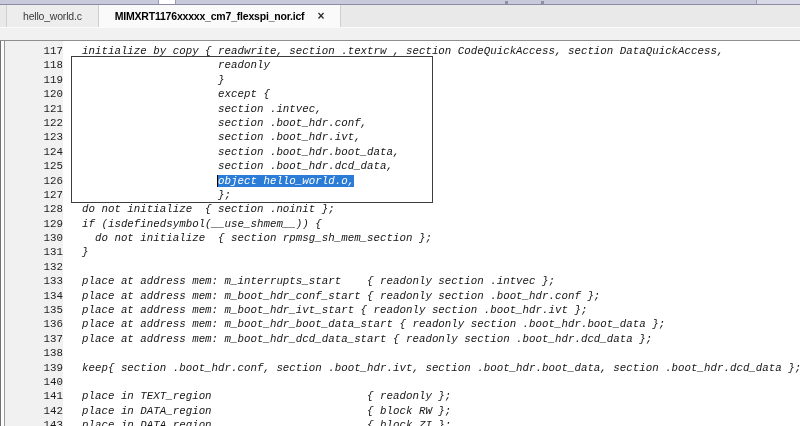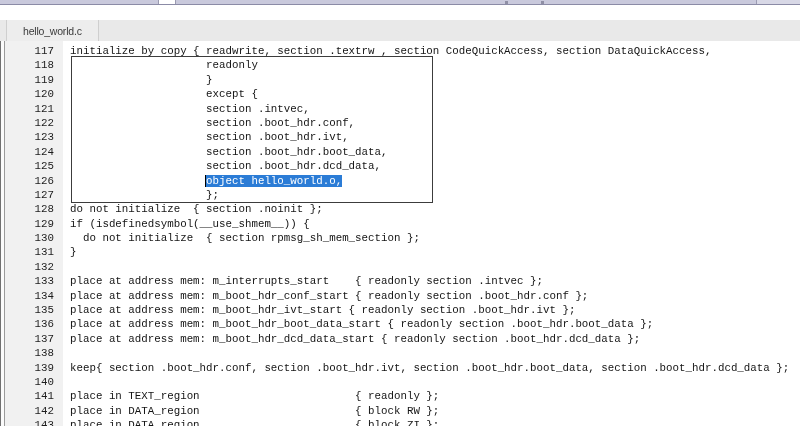--- a/index.html
+++ b/index.html
@@ -7,61 +7,65 @@
           font-family:"Liberation Sans",sans-serif;}
 
   
   .toolbar-strip{position:relative;height:4px;background:#c9c9dc;border-bottom:1px solid #8b8ba6;}
   .combo-bottom{position:absolute;left:158px;top:0;width:18px;height:4px;background:#ffffff;border-left:1px solid #9a9ab0;border-right:1px solid #9a9ab0;box-sizing:border-box;}
   .tick{position:absolute;top:1px;width:3px;height:3px;background:#8f8fa5;}
   .tick1{left:505px;} .tick2{left:541px;}
   .right-panel{position:absolute;right:0;top:0;width:43px;height:4px;background:#d8d8e6;border-left:1px solid #9b9bb2;}
 
   
-  .tabbar{height:22px;background:#e9e9e9;display:flex;align-items:stretch;border-bottom:1px solid #fbfbfb;padding-left:6px;margin-top:15px;}
+  .tabbar{height:22px;background:#e9e9e9;display:flex;align-items:stretch;border-bottom:1px solid #fbfbfb;padding-left:6px;}
   .tab{display:flex;align-items:center;padding:0 16px;font-size:10.5px;letter-spacing:-0.2px;
        color:#3a3a3a;background:#ededed;border-right:1px solid #cfcfcf;cursor:default;white-space:nowrap;}
   .tab:first-child{border-left:1px solid #cfcfcf;}
   .tab.active{background:#fafafa;color:#000;font-weight:bold;}
   .tab .close{margin-left:13px;font-weight:bold;color:#2e2e2e;font-size:12px;line-height:1;}
 
   
   .subbar{height:12px;background:#f1f1f1;border-bottom:1px solid #8f8f8f;}
 
   
   .editor{position:absolute;top:41px;left:0;right:0;bottom:0;background:#ffffff;}
   .edge{position:absolute;left:0;top:0;bottom:0;width:5px;background:#fbfbfb;
         border-left:1px solid #707070;border-right:1px solid #9a9a9a;box-sizing:border-box;}
   .gutter-bg{position:absolute;left:5px;top:0;bottom:0;width:58px;background:#f1f1f1;}
   .rows{position:absolute;left:5px;top:3px;right:0;
         font-family:"Liberation Mono","DejaVu Sans Mono",monospace;
         font-size:10.8px;line-height:14.4px;white-space:pre;color:#141414;}
   .row{display:flex;height:14.4px;}
-  .num{flex:none;width:58px;box-sizing:border-box;text-align:right;padding-right:9px;color:#1c1c1c;}
-  .code{flex:1;padding-left:7px;}
+  .num{flex:none;width:58px;box-sizing:border-box;text-align:right;color:#1c1c1c;}
+  .code{flex:1;padding-left:19px;font-style:italic;}
   .sel{box-shadow:-1px 0 0 #000;}
   .anno-box{position:absolute;left:71px;top:15px;width:360px;height:145px;
             border:1px solid #3c3c3c;pointer-events:none;background:transparent;}
 </style>
 </head>
 <body>
 
 <div class="screen">
 
   <div class="toolbar-strip">
     <div class="combo-bottom"></div>
     <div class="tick tick1"></div>
     <div class="tick tick2"></div>
     <div class="right-panel"></div>
   </div>
 
   <div class="tabbar" id="tabbar">
       <div class="tab">
         <span>hello_world.c</span>
       </div>
+      <div class="tab active">
+        <span>MIMXRT1176xxxxx_cm7_flexspi_nor.icf</span>
+        <span class="close">×</span>
+      </div>
     </div>
 
   <div class="subbar"></div>
 
   <div class="editor">
     <div class="edge"></div>
     <div class="gutter-bg"></div>
     <div class="rows" id="rows"><div class="row"><span class="num">117</span><span class="code">initialize by copy { readwrite, section .textrw , section CodeQuickAccess, section DataQuickAccess,</span></div><div class="row"><span class="num">118</span><span class="code">                     readonly</span></div><div class="row"><span class="num">119</span><span class="code">                     }</span></div><div class="row"><span class="num">120</span><span class="code">                     except {</span></div><div class="row"><span class="num">121</span><span class="code">                     section .intvec,</span></div><div class="row"><span class="num">122</span><span class="code">                     section .boot_hdr.conf,</span></div><div class="row"><span class="num">123</span><span class="code">                     section .boot_hdr.ivt,</span></div><div class="row"><span class="num">124</span><span class="code">                     section .boot_hdr.boot_data,</span></div><div class="row"><span class="num">125</span><span class="code">                     section .boot_hdr.dcd_data,</span></div><div class="row"><span class="num">126</span><span class="code">                     <span class="sel" style="background: rgb(43, 124, 214); color: rgb(255, 255, 255);">object hello_world.o,</span></span></div><div class="row"><span class="num">127</span><span class="code">                     };</span></div><div class="row"><span class="num">128</span><span class="code">do not initialize  { section .noinit };</span></div><div class="row"><span class="num">129</span><span class="code">if (isdefinedsymbol(__use_shmem__)) {</span></div><div class="row"><span class="num">130</span><span class="code">  do not initialize  { section rpmsg_sh_mem_section };</span></div><div class="row"><span class="num">131</span><span class="code">}</span></div><div class="row"><span class="num">132</span><span class="code"></span></div><div class="row"><span class="num">133</span><span class="code">place at address mem: m_interrupts_start    { readonly section .intvec };</span></div><div class="row"><span class="num">134</span><span class="code">place at address mem: m_boot_hdr_conf_start { readonly section .boot_hdr.conf };</span></div><div class="row"><span class="num">135</span><span class="code">place at address mem: m_boot_hdr_ivt_start { readonly section .boot_hdr.ivt };</span></div><div class="row"><span class="num">136</span><span class="code">place at address mem: m_boot_hdr_boot_data_start { readonly section .boot_hdr.boot_data };</span></div><div class="row"><span class="num">137</span><span class="code">place at address mem: m_boot_hdr_dcd_data_start { readonly section .boot_hdr.dcd_data };</span></div><div class="row"><span class="num">138</span><span class="code"></span></div><div class="row"><span class="num">139</span><span class="code">keep{ section .boot_hdr.conf, section .boot_hdr.ivt, section .boot_hdr.boot_data, section .boot_hdr.dcd_data };</span></div><div class="row"><span class="num">140</span><span class="code"></span></div><div class="row"><span class="num">141</span><span class="code">place in TEXT_region                        { readonly };</span></div><div class="row"><span class="num">142</span><span class="code">place in DATA_region                        { block RW };</span></div><div class="row"><span class="num">143</span><span class="code">place in DATA_region                        { block ZI };</span></div></div>
     <div class="anno-box" id="annobox" style="border-color: rgb(60, 60, 60);"></div>
   </div>

